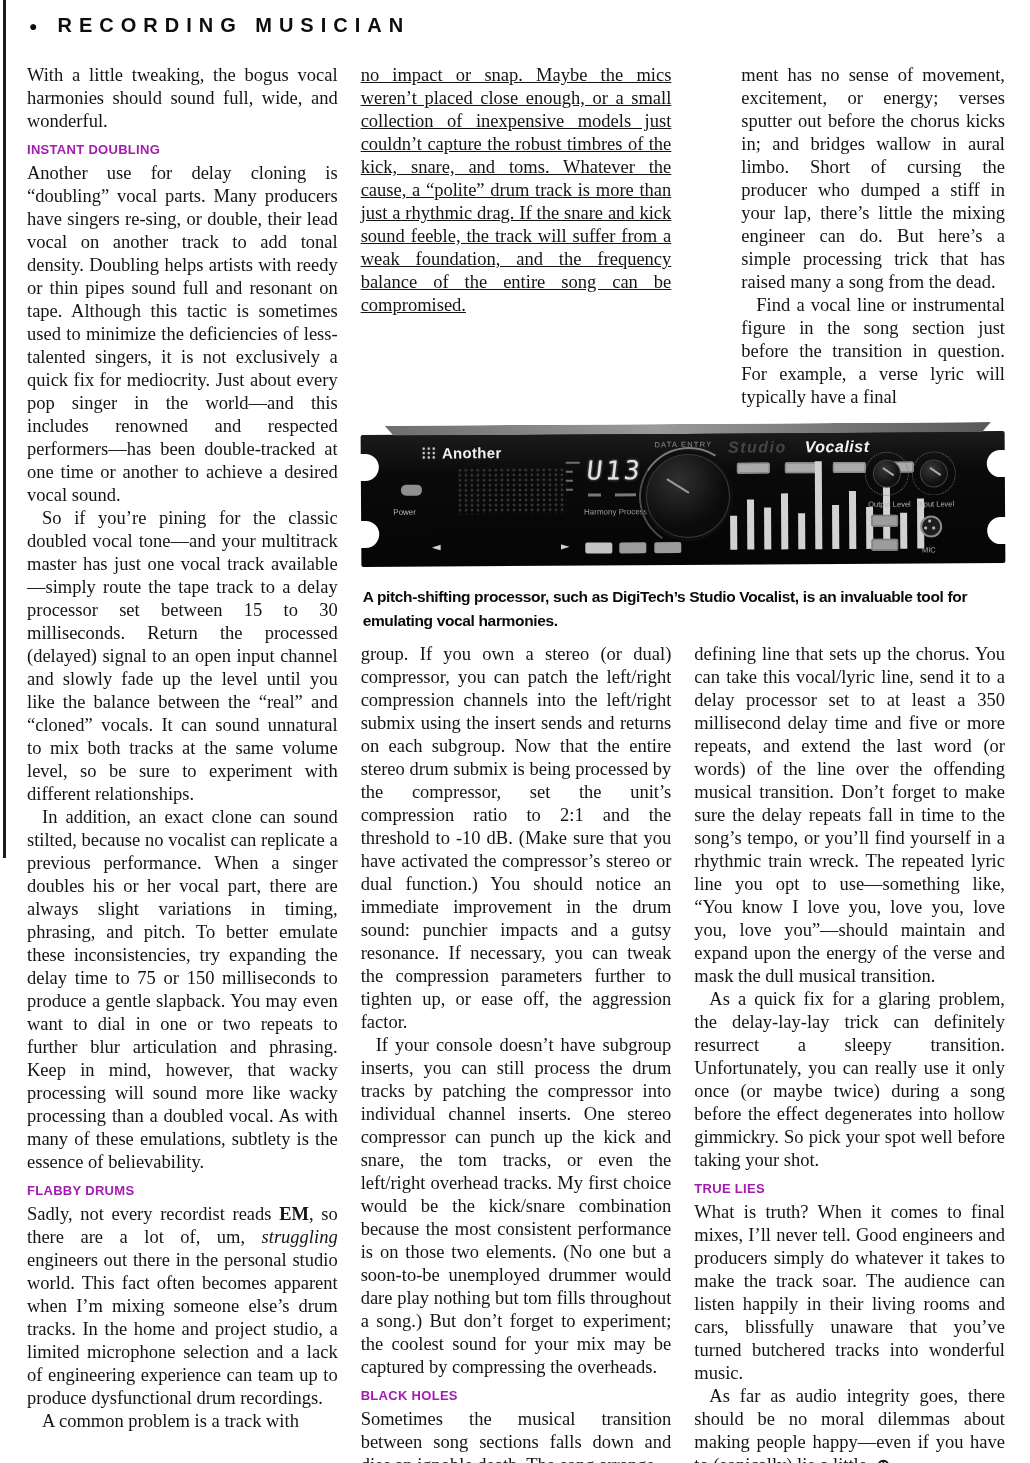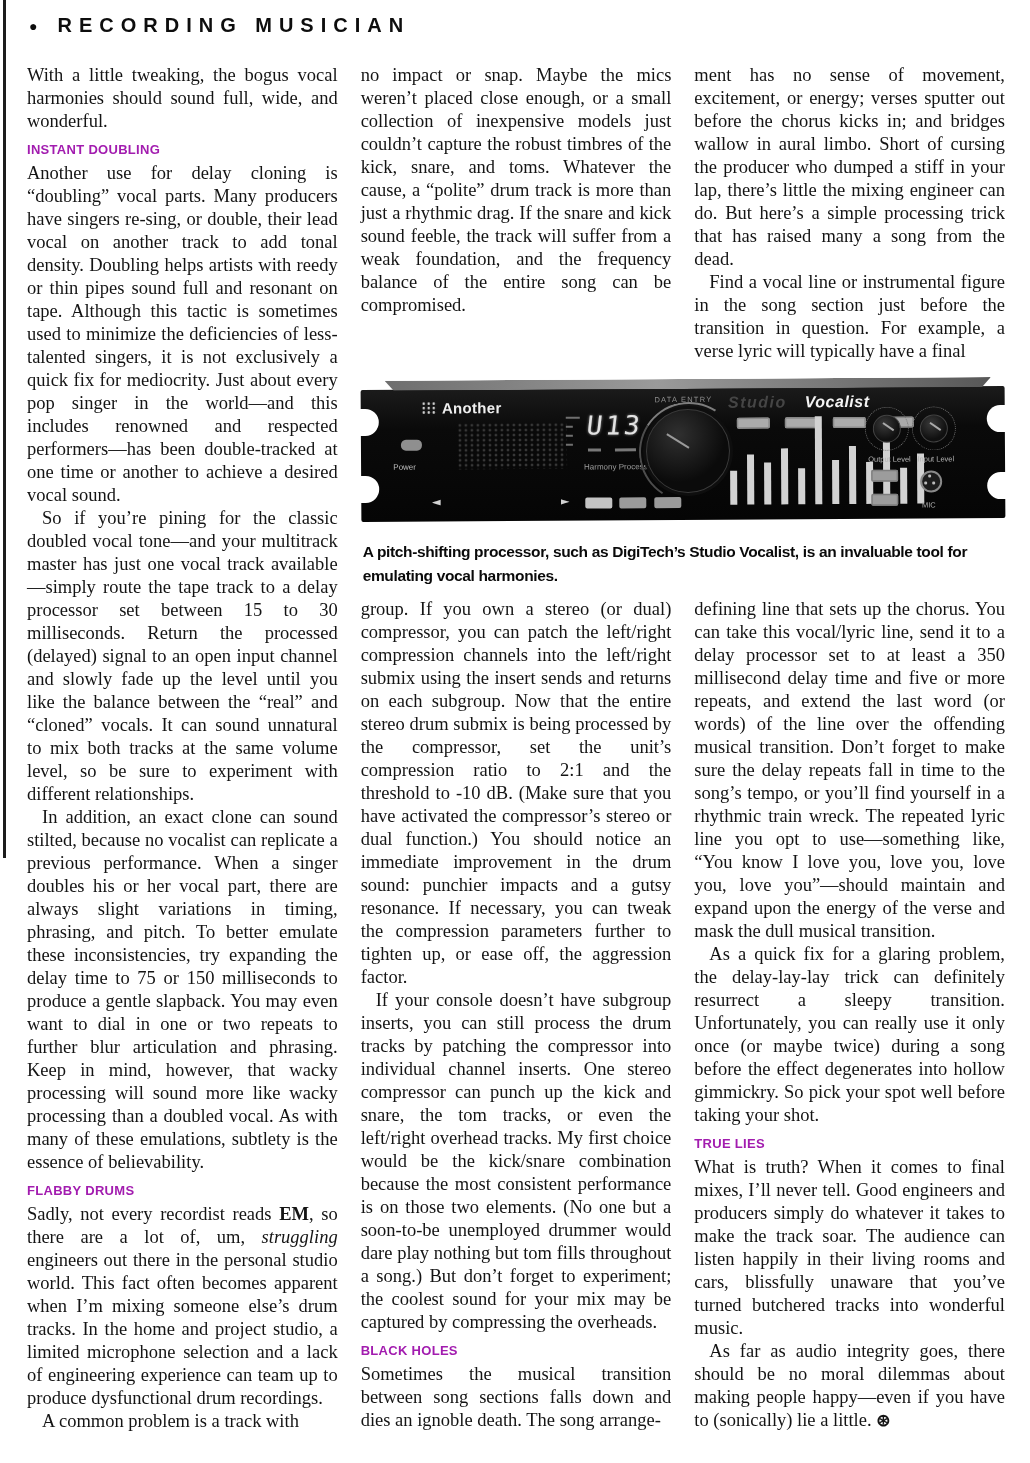--- a/index.html
+++ b/index.html
@@ -30,21 +30,21 @@
   .grid{
     display:grid;
     grid-template-columns:1fr 1fr 1fr;
     column-gap:23px;
     grid-template-areas:
       "c1 c2t c3t"
       "c1 fig fig"
       "c1 c2b c3b";
     align-items:start;
   }
-  .c1{grid-area:c1;} .c2t{grid-area:c2t;} .c3t{grid-area:c3t;}
+  .c1{grid-area:c1;} .c2t{grid-area:c2t;text-decoration:underline;} .c3t{grid-area:c3t;margin-left:47px;}
   .c2b{grid-area:c2b;} .c3b{grid-area:c3b;}
   .figure{grid-area:fig;margin:14px 0 10px 0;}
 
   .para{
     font-size:18.5px;line-height:23px;margin:0;
     text-align:justify;
   }
   .para.indent{text-indent:15px;}
   .run-bold{font-weight:bold;}
   .run-italic{font-style:italic;}

